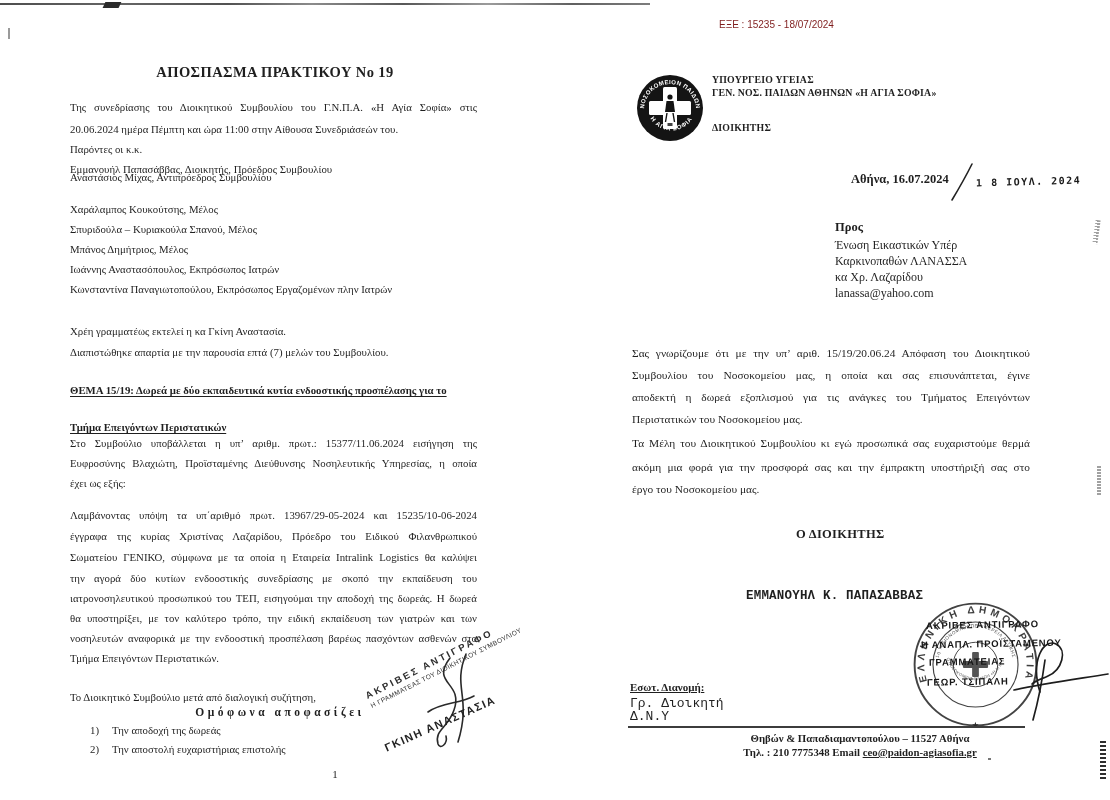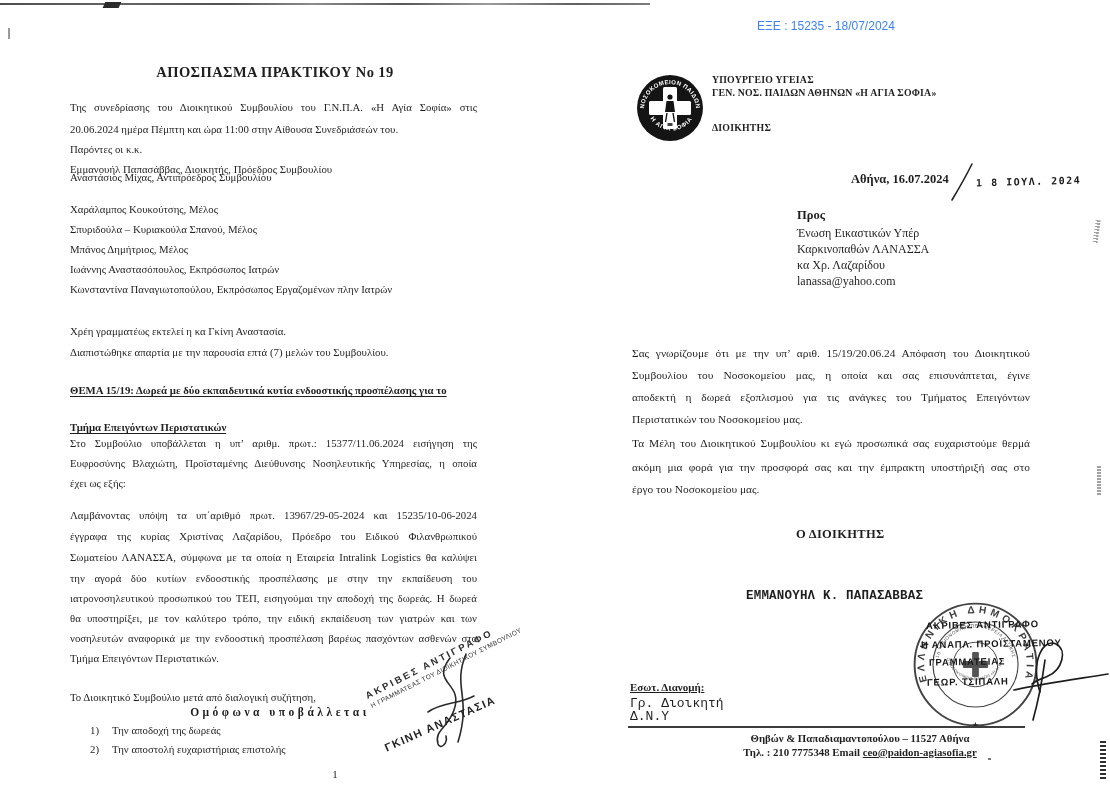--- a/index.html
+++ b/index.html
@@ -28,26 +28,26 @@
   .scanline-top{left:0;top:3px;width:650px;height:2px;
     background:linear-gradient(90deg,#2e2e2e 0%,#4a4a4a 18%,#333 35%,#777 48%,#3a3a3a 62%,#8a8a8a 75%,#444 88%,#666 100%);opacity:.85;}
   .scanblob{left:104px;top:2px;width:16px;height:6px;background:#2b2b2b;transform:skewX(-25deg);}
   .scantick{left:8px;top:28px;width:1.5px;height:11px;background:#9a9a9a;}
   .edge-mark{background:repeating-linear-gradient(180deg,#8a8a8a 0 1.5px,transparent 1.5px 3px);opacity:.8;}
   .edge1{left:1094px;top:220px;width:5px;height:24px;transform:rotate(8deg);}
   .edge2{left:1097px;top:466px;width:4px;height:30px;}
   .edge3{left:1100px;top:741px;width:6px;height:38px;background:repeating-linear-gradient(180deg,#2f2f2f 0 2px,transparent 2px 4px);}
   .dot1{left:988px;top:758px;width:3px;height:2px;background:#777;}
   
-  .rp-ref{left:757px;top:19px;font-family:"Liberation Sans",sans-serif;font-size:12px;color:#3b82f6;white-space:nowrap;}
+  .rp-ref{left:719px;top:19px;font-family:"Liberation Sans",sans-serif;font-size:10px;color:#7f1d1d;white-space:nowrap;}
   .rp-h{left:712px;font-size:9.8px;font-weight:bold;letter-spacing:.2px;white-space:nowrap;}
   .rp-date{left:851px;top:172px;font-size:12.5px;font-weight:bold;white-space:nowrap;}
   .rp-stampdate{left:976px;top:176px;font-family:"DejaVu Sans Mono",monospace;font-weight:bold;font-size:10px;
     letter-spacing:1.5px;color:#1a1a1a;transform:rotate(-1.5deg);white-space:nowrap;}
-  .rp-recip{left:797px;font-size:12px;line-height:15px;white-space:nowrap;}
+  .rp-recip{left:835px;font-size:12px;line-height:15px;white-space:nowrap;margin-top:12px;}
   .rp-line{left:632px;width:398px;font-size:11.4px;line-height:16px;white-space:nowrap;}
   .rp-j{white-space:normal;text-align:justify;text-align-last:justify;}
   .rp-sigtitle{left:796px;top:527px;font-size:12.5px;font-weight:bold;letter-spacing:.3px;white-space:nowrap;}
   .rp-signame{left:746px;top:589px;font-size:12.5px;font-weight:bold;letter-spacing:.2px;white-space:nowrap;font-family:Liberation Mono, monospace;}
   .rp-internal-label{left:630px;top:681px;font-size:11px;font-weight:bold;text-decoration:underline;white-space:nowrap;}
   .rp-internal{left:630px;font-size:13px;white-space:nowrap;font-family:Liberation Mono, monospace;}
   .rp-rule{left:628px;top:726px;width:397px;height:1.5px;background:#3c3c3c;}
   .rp-footer{left:662px;width:396px;text-align:center;font-size:10.8px;white-space:nowrap;font-weight:bold;}
   .rp-footer .email{text-decoration:underline;}
   
@@ -88,29 +88,29 @@
 
 <div class="abs lp-line lp-heading" style="top:383px">ΘΕΜΑ 15/19: Δωρεά με δύο εκπαιδευτικά κυτία ενδοοστικής προσπέλασης για το</div>
 <div class="abs lp-line lp-heading" style="top:420px">Τμήμα Επειγόντων Περιστατικών</div>
 
 <div class="abs lp-line lp-j" style="top:436px">Στο Συμβούλιο υποβάλλεται η υπ’ αριθμ. πρωτ.: 15377/11.06.2024 εισήγηση της</div>
 <div class="abs lp-line lp-j" style="top:456px">Ευφροσύνης Βλαχιώτη, Προϊσταμένης Διεύθυνσης Νοσηλευτικής Υπηρεσίας, η οποία</div>
 <div class="abs lp-line" style="top:476px">έχει ως εξής:</div>
 
 <div class="abs lp-line lp-j" style="top:508px">Λαμβάνοντας υπόψη τα υπ΄αριθμό πρωτ. 13967/29-05-2024 και 15235/10-06-2024</div>
 <div class="abs lp-line lp-j" style="top:529px">έγγραφα της κυρίας Χριστίνας Λαζαρίδου, Πρόεδρο του Ειδικού Φιλανθρωπικού</div>
-<div class="abs lp-line lp-j" style="top:550px">Σωματείου ΛΑΝΑΣΣΑ, σύμφωνα με τα οποία η Εταιρεία Intralink Logistics θα καλύψει</div>
-<div class="abs lp-line lp-j" style="top:571px">την αγορά δύο κυτίων ενδοοστικής προσπέλασης με στην την εκπαίδευση του</div>
+<div class="abs lp-line lp-j" style="top:550px">Σωματείου ΓΕΝΙΚΟ, σύμφωνα με τα οποία η Εταιρεία Intralink Logistics θα καλύψει</div>
+<div class="abs lp-line lp-j" style="top:571px">την αγορά δύο κυτίων ενδοοστικής συνεδρίασης με σκοπό την εκπαίδευση του</div>
 <div class="abs lp-line lp-j" style="top:591px">ιατρονοσηλευτικού προσωπικού του ΤΕΠ, εισηγούμαι την αποδοχή της δωρεάς. Η δωρεά</div>
 <div class="abs lp-line lp-j" style="top:611px">θα υποστηρίξει, με τον καλύτερο τρόπο, την ειδική εκπαίδευση των γιατρών και των</div>
 <div class="abs lp-line lp-j" style="top:631px">νοσηλευτών αναφορικά με την ενδοοστική προσπέλαση βαρέως πασχόντων ασθενών στο</div>
 <div class="abs lp-line" style="top:651px">Τμήμα Επειγόντων Περιστατικών.</div>
 
 <div class="abs lp-line" style="top:690px">Το Διοικητικό Συμβούλιο μετά από διαλογική συζήτηση,</div>
-<div class="abs lp-center" style="top:706px">Ομόφωνα υποβάλλεται</div>
+<div class="abs lp-center" style="top:706px">Ομόφωνα αποφασίζει</div>
 
 <div class="abs lp-decision" style="top:724px">
   <span class="num">1)</span><span>Την αποδοχή της δωρεάς</span>
 </div>
 <div class="abs lp-decision" style="top:743px">
   <span class="num">2)</span><span>Την αποστολή ευχαριστήριας επιστολής</span>
 </div>
 
 <div class="abs pagenum">1</div>
 

